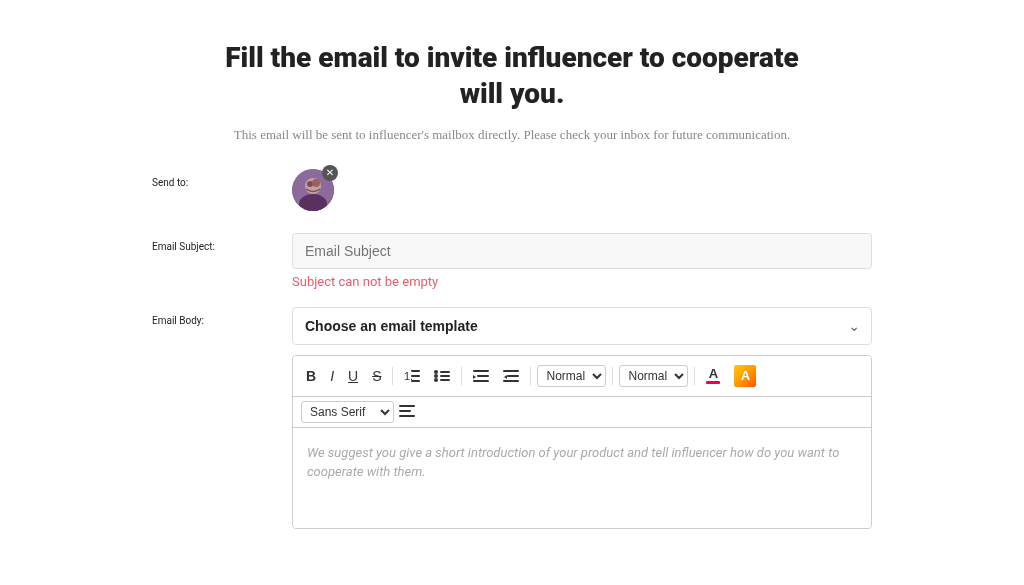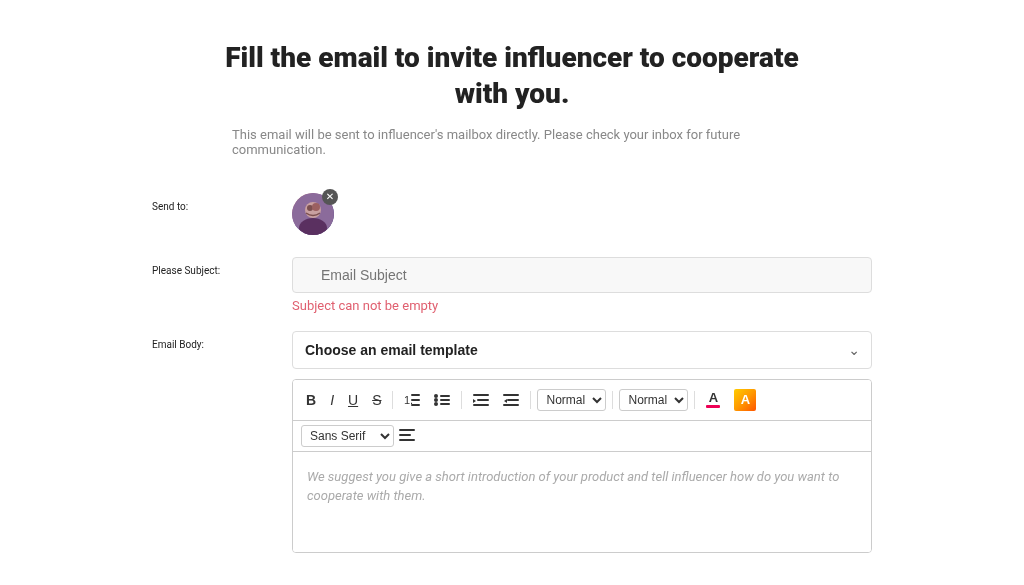--- a/index.html
+++ b/index.html
@@ -27,21 +27,22 @@
       max-width: 600px;
       line-height: 1.3;
       margin-bottom: 14px;
     }
 
     .page-subtitle {
       font-size: 13px;
       color: #888;
       text-align: left;
       max-width: 560px;
-      margin-bottom: 36px;
+      margin-bottom: 26px;
+      font-family: Liberation Serif, serif;
     }
 
     .form-container {
       width: 100%;
       max-width: 720px;
     }
 
     .form-row {
       display: flex;
       align-items: flex-start;
@@ -95,21 +96,21 @@
       align-items: center;
       justify-content: center;
       cursor: pointer;
       color: #fff;
       font-size: 10px;
       line-height: 1;
     }
 
     .text-input {
       width: 100%;
-      padding: 9px 28px;
+      padding: 9px 12px;
       border: 1px solid #ddd;
       border-radius: 4px;
       font-size: 14px;
       color: #1d4ed8;
       background: #f8f8f8;
       outline: none;
     }
 
     .error-text {
       color: #e06070;
@@ -256,21 +257,21 @@
     .form-body-row {
       display: flex;
       align-items: flex-start;
       margin-bottom: 12px;
       justify-content: center;
     }
   </style>
 </head>
 <body>
 
-<h1 class="page-title">Fill the email to invite influencer to cooperate with you.</h1>
+<h1 class="page-title">Fill the email to invite influencer to cooperate will you.</h1>
 
 <p class="page-subtitle">This email will be sent to influencer's mailbox directly. Please check your inbox for future communication.</p>
 
 <div class="form-container">
 
   <div class="form-row">
     <label class="form-label">Send to:</label>
     <div class="form-field">
       <div class="send-to-avatar-wrap">
         <div class="avatar-circle">
@@ -282,21 +283,21 @@
             <circle cx="24" cy="14" r="4" fill="#9B6060"></circle>
             <path d="M14 20 Q21 25 28 20" stroke="#7B4F4F" stroke-width="1.5" fill="none"></path>
           </svg>
         </div>
         <div class="avatar-close">✕</div>
       </div>
     </div>
   </div>
 
   <div class="form-row">
-    <label class="form-label">Please Subject:</label>
+    <label class="form-label">Email Subject:</label>
     <div class="form-field">
       <input type="text" class="text-input" placeholder="Email Subject" style="">
       <div class="error-text">Subject can not be empty</div>
     </div>
   </div>
 
   <div class="form-row form-body-row">
     <label class="form-label">Email Body:</label>
     <div class="form-field">
 

